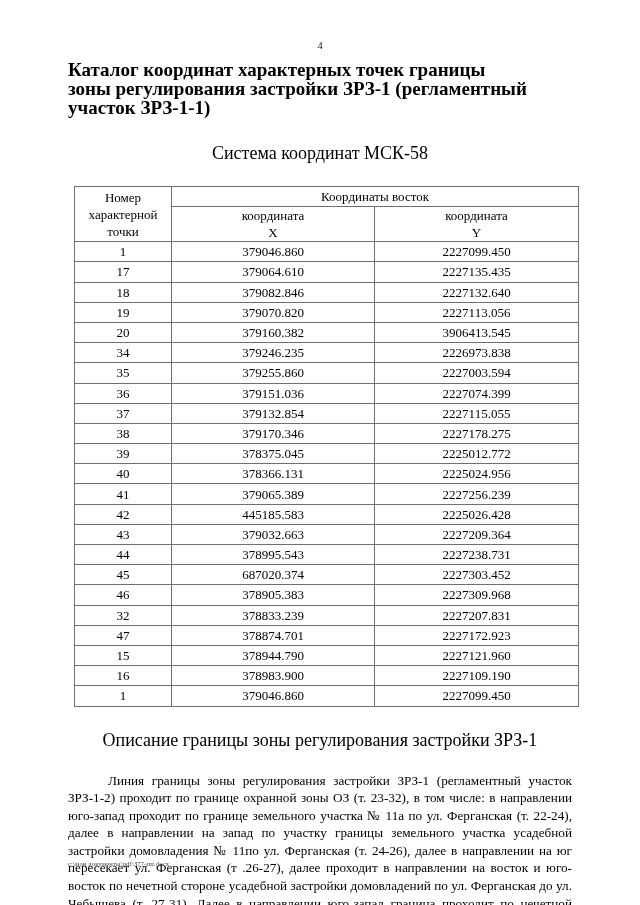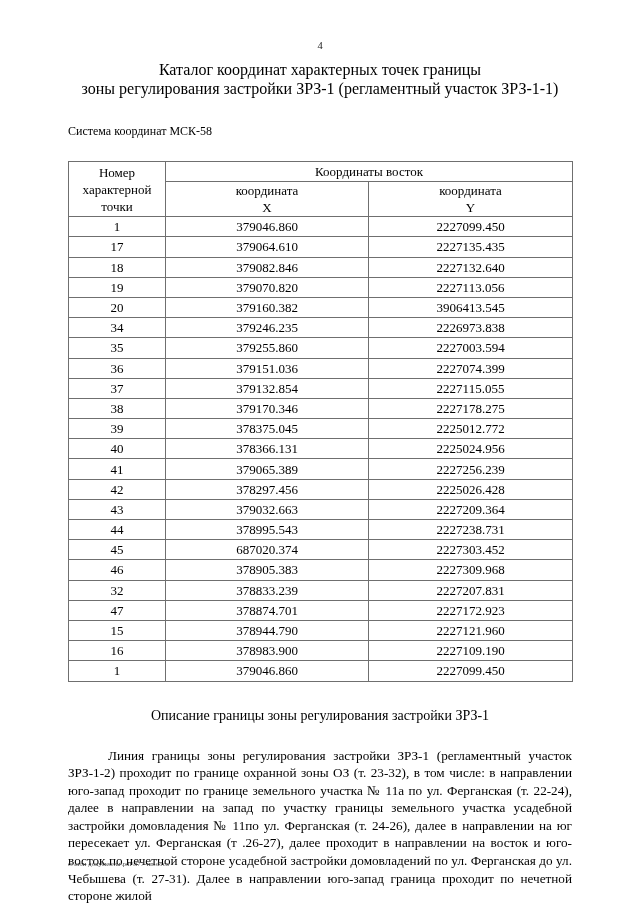--- a/index.html
+++ b/index.html
@@ -29,34 +29,36 @@
     font-size: 10.5px;
     color: #222;
   }
   .doc-body {
     position: absolute;
     left: 68px;
     top: 60px;
     width: 504px;
   }
   .title-block {
-    text-align: center;
-    font-size: 16px;
-    line-height: 19px;
+    font-size: 19px;
+    line-height: 19px;
+    font-weight: bold;
   }
   .title-line { display: block; }
   .subtitle {
-    font-size: 12px;
+    text-align: center;
+    font-size: 18px;
     margin-top: 26px;
   }
   table.coords {
     border-collapse: collapse;
     width: 504px;
     margin-top: 22px;
     table-layout: fixed;
+    margin-left: 6px;
   }
   table.coords td, table.coords th {
     border: 1px solid #6f6f6f;
     text-align: center;
     vertical-align: middle;
     font-weight: normal;
     font-size: 13px;
     padding: 0;
     height: 19.2px;
     line-height: 17px;
@@ -75,21 +77,21 @@
   }
   th.hdr-sub {
     font-size: 13px;
     line-height: 19px;
     height: 40px;
   }
   th.hdr-sub .sub-l1 { display: block; }
   th.hdr-sub .sub-l2 { display: block; }
   .section-heading {
     text-align: center;
-    font-size: 14px;
+    font-size: 18px;
     line-height: 19px;
     margin-top: 24px;
   }
   .section-heading .sh-line { display: block; }
   p.para {
     text-align: justify;
     text-justify: inter-word;
     font-size: 13.2px;
     line-height: 17.6px;
     margin: 22px 0 0 0;
@@ -208,21 +210,21 @@
             <td>378366.131</td>
             <td>2225024.956</td>
           </tr>
           <tr>
             <td>41</td>
             <td>379065.389</td>
             <td>2227256.239</td>
           </tr>
           <tr>
             <td>42</td>
-            <td>378297.456</td>
+            <td>445185.583</td>
             <td>2225026.428</td>
           </tr>
           <tr>
             <td>43</td>
             <td>379032.663</td>
             <td>2227209.364</td>
           </tr>
           <tr>
             <td>44</td>
             <td>378995.543</td>

